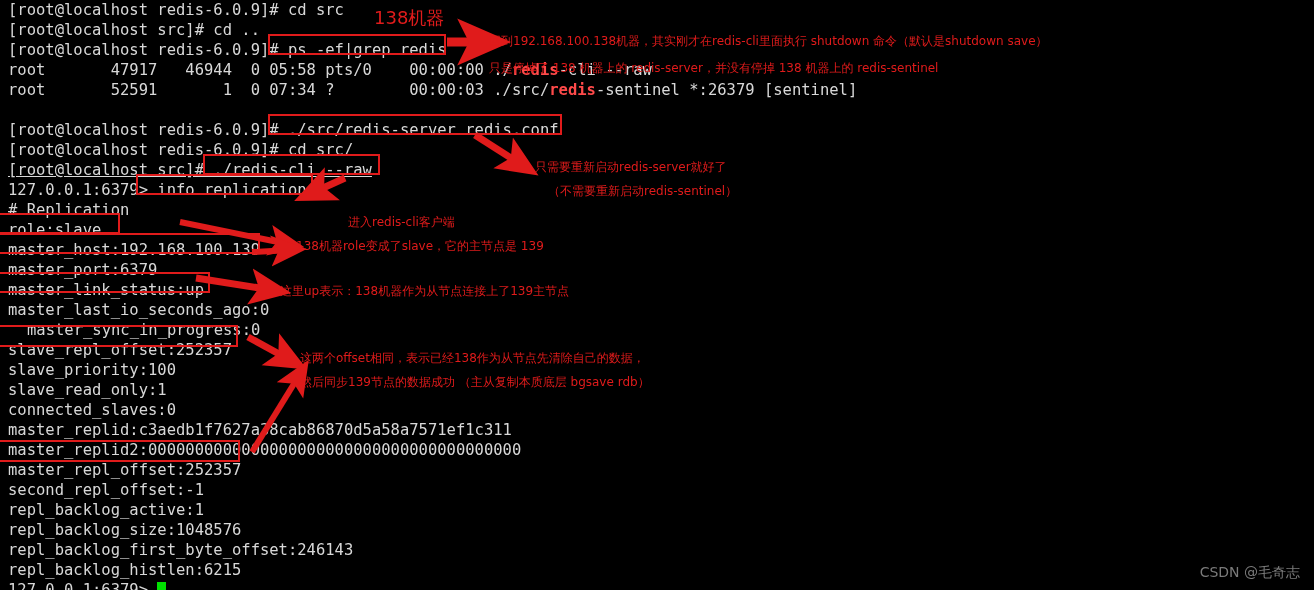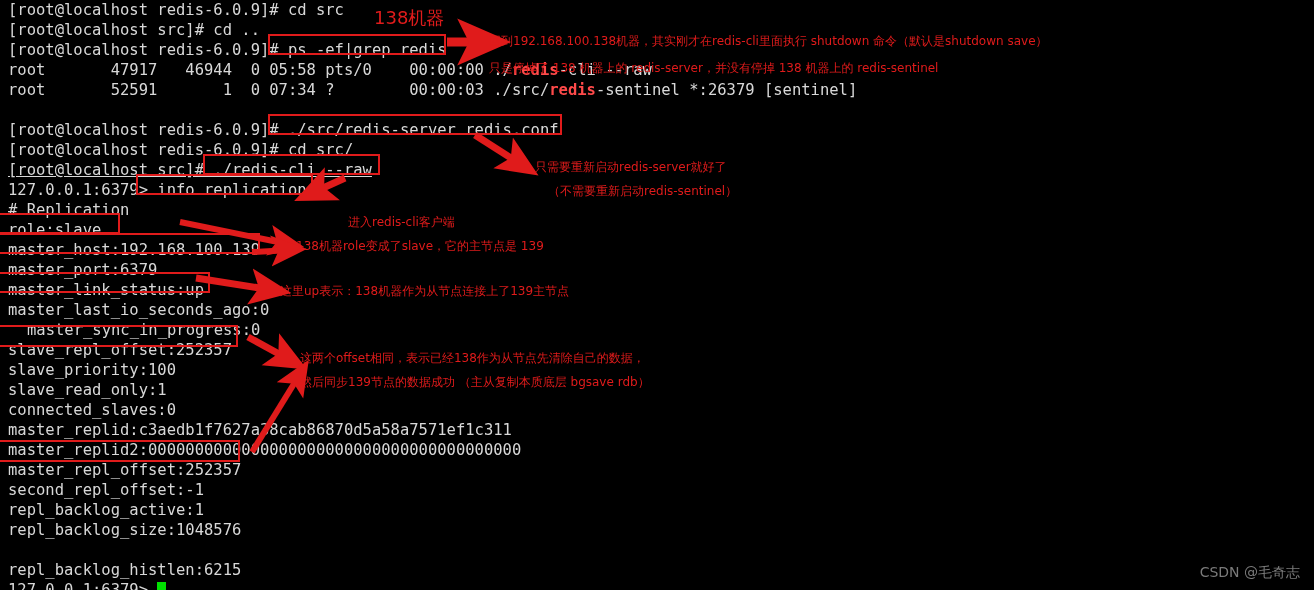--- a/index.html
+++ b/index.html
@@ -110,20 +110,21 @@
       <div class="tline" style="top: 340px;">slave_repl_offset:252357</div>
       <div class="tline" style="top: 360px;">slave_priority:100</div>
       <div class="tline" style="top: 380px;">slave_read_only:1</div>
       <div class="tline" style="top: 400px;">connected_slaves:0</div>
       <div class="tline" style="top: 420px;">master_replid:c3aedb1f7627a38cab86870d5a58a7571ef1c311</div>
       <div class="tline" style="top: 440px;">master_replid2:0000000000000000000000000000000000000000</div>
       <div class="tline" style="top: 460px;">master_repl_offset:252357</div>
       <div class="tline" style="top: 480px;">second_repl_offset:-1</div>
       <div class="tline" style="top: 500px;">repl_backlog_active:1</div>
       <div class="tline" style="top: 520px;">repl_backlog_size:1048576</div>
+      <div class="tline" style="top: 540px;">repl_backlog_first_byte_offset:246143</div>
       <div class="tline" style="top: 560px;">repl_backlog_histlen:6215</div>
       <div class="tline" style="top: 580px;">127.0.0.1:6379&gt; <span class="cursor"></span></div>
     </div>
 
   <svg id="arrows" viewBox="0 0 1314 590" xmlns="http://www.w3.org/2000/svg">
     <defs>
       <marker id="ah" markerWidth="6" markerHeight="6" refX="3.2" refY="3" orient="auto" markerUnits="strokeWidth">
         <path d="M0,0.4 L6,3 L0,5.6 L1.3,3 Z" fill="#e01b1b"></path>
       </marker>
     </defs>

